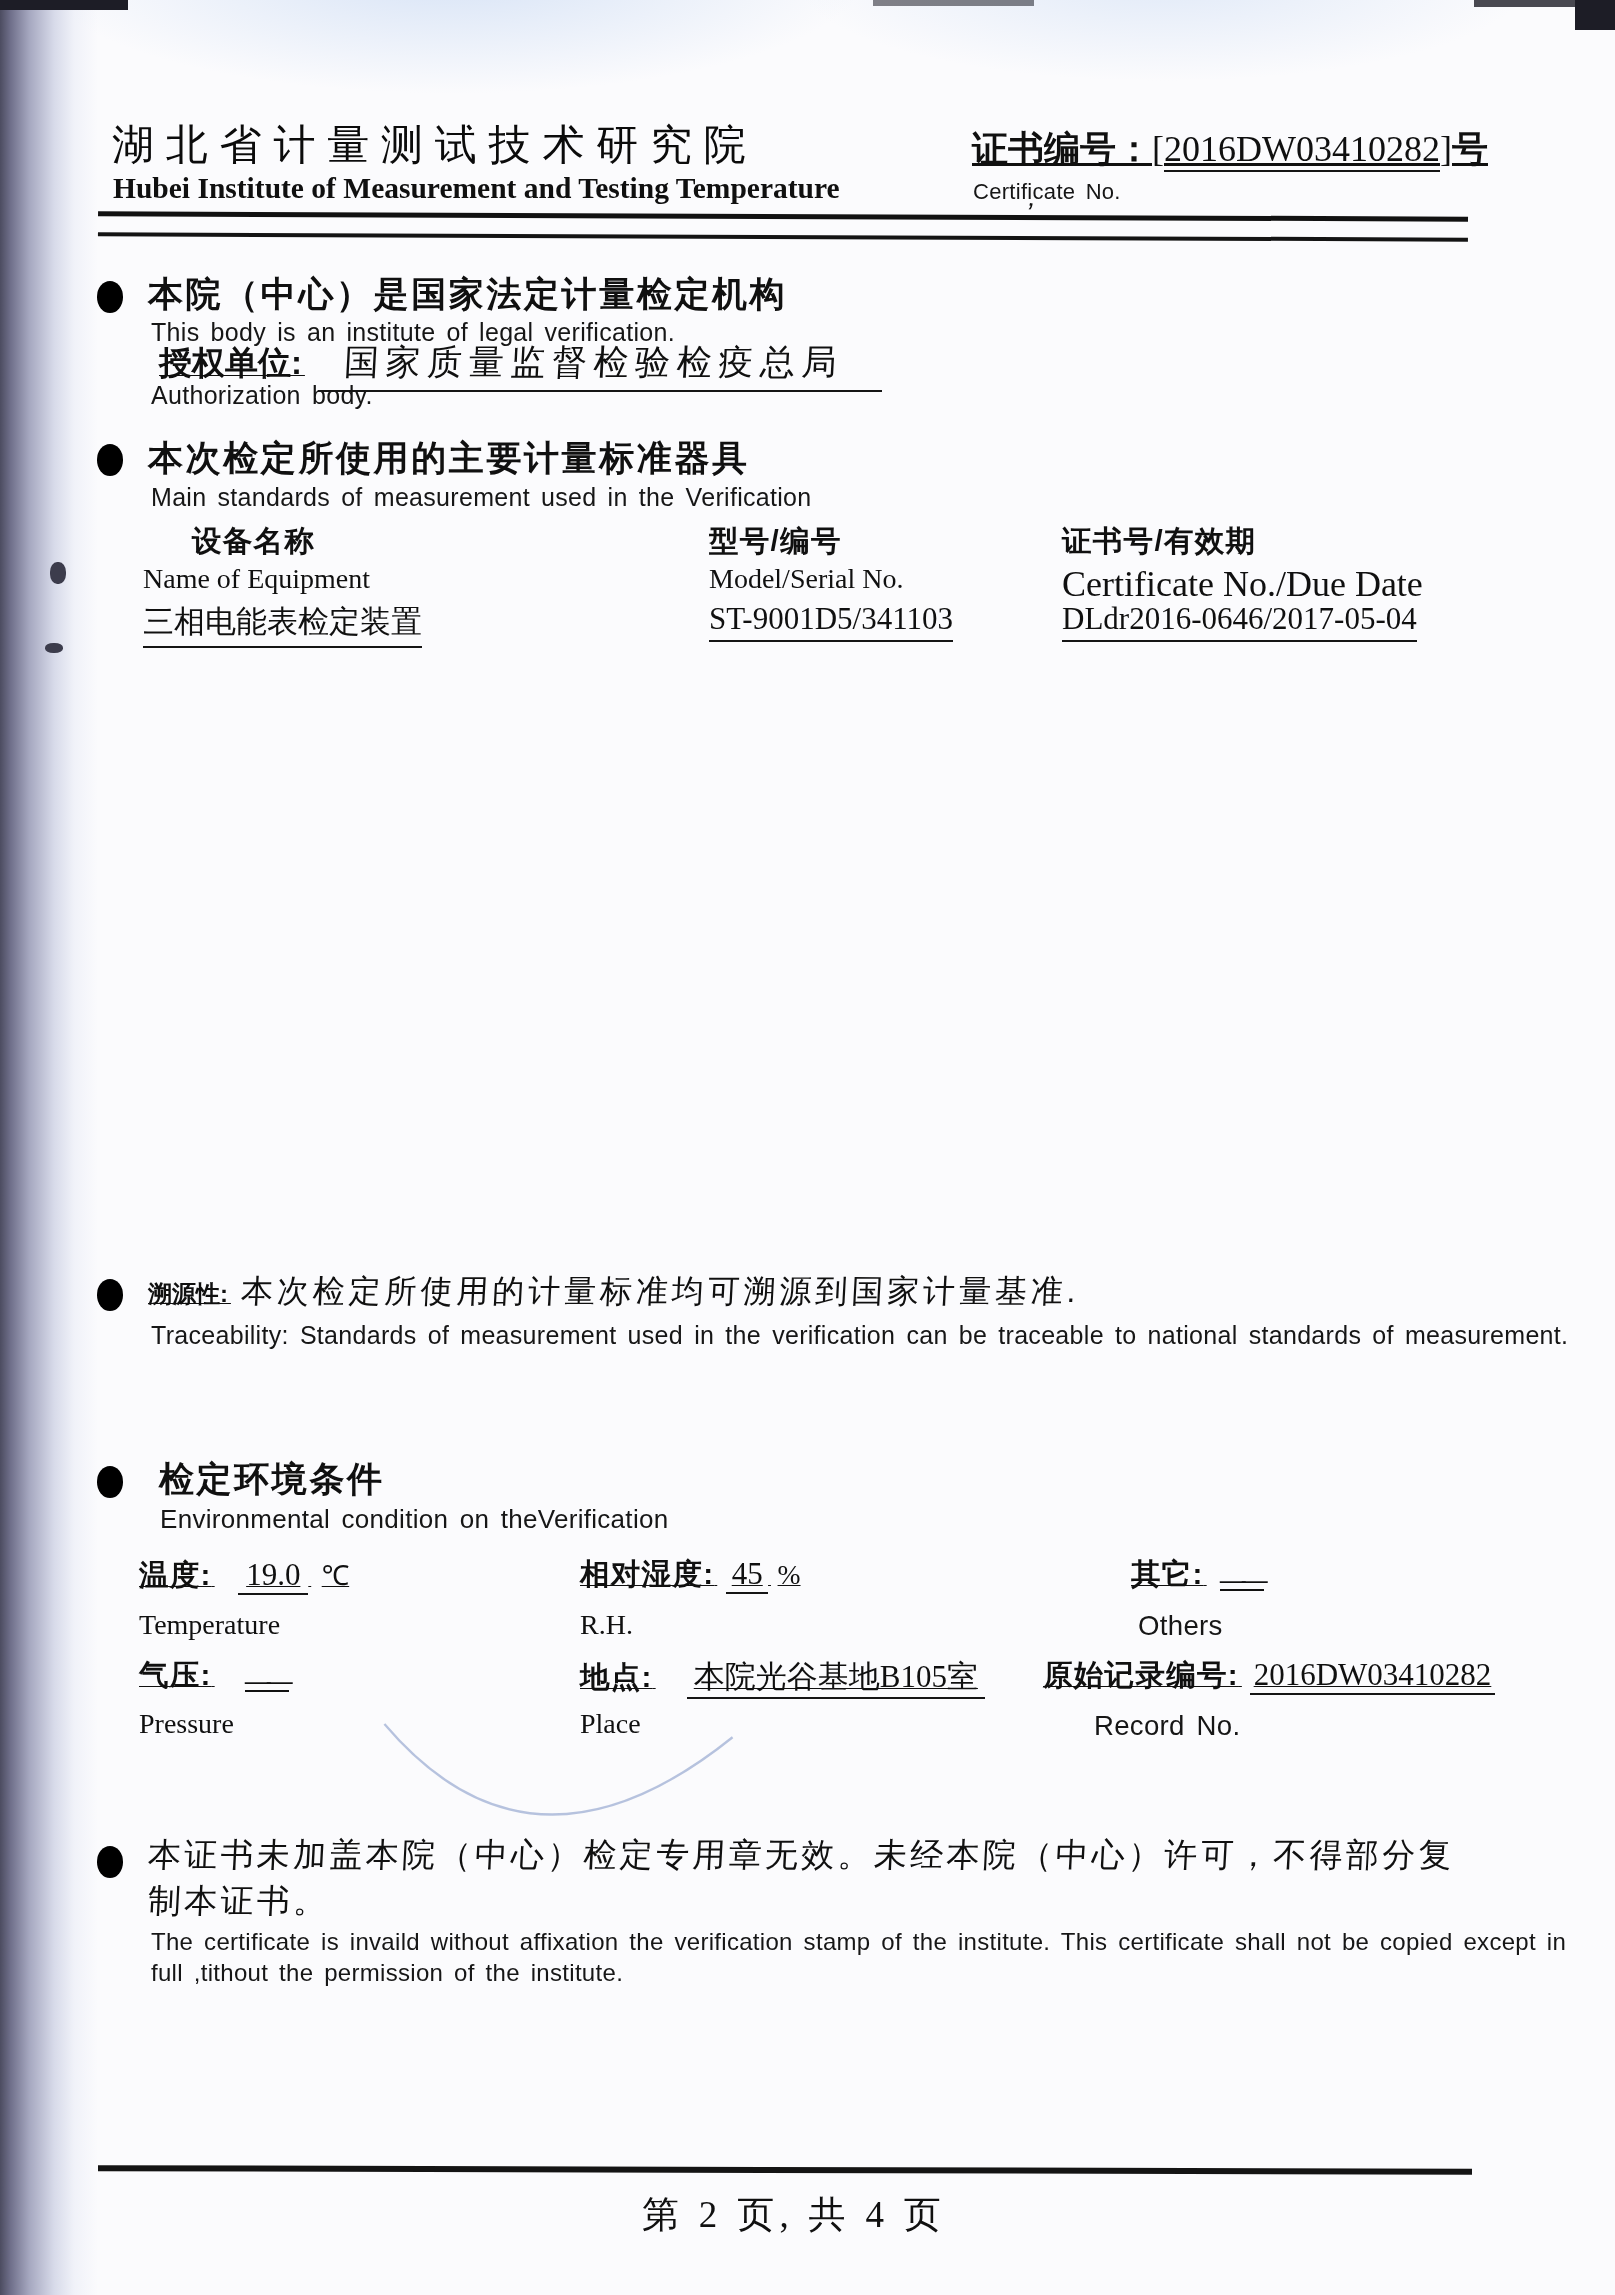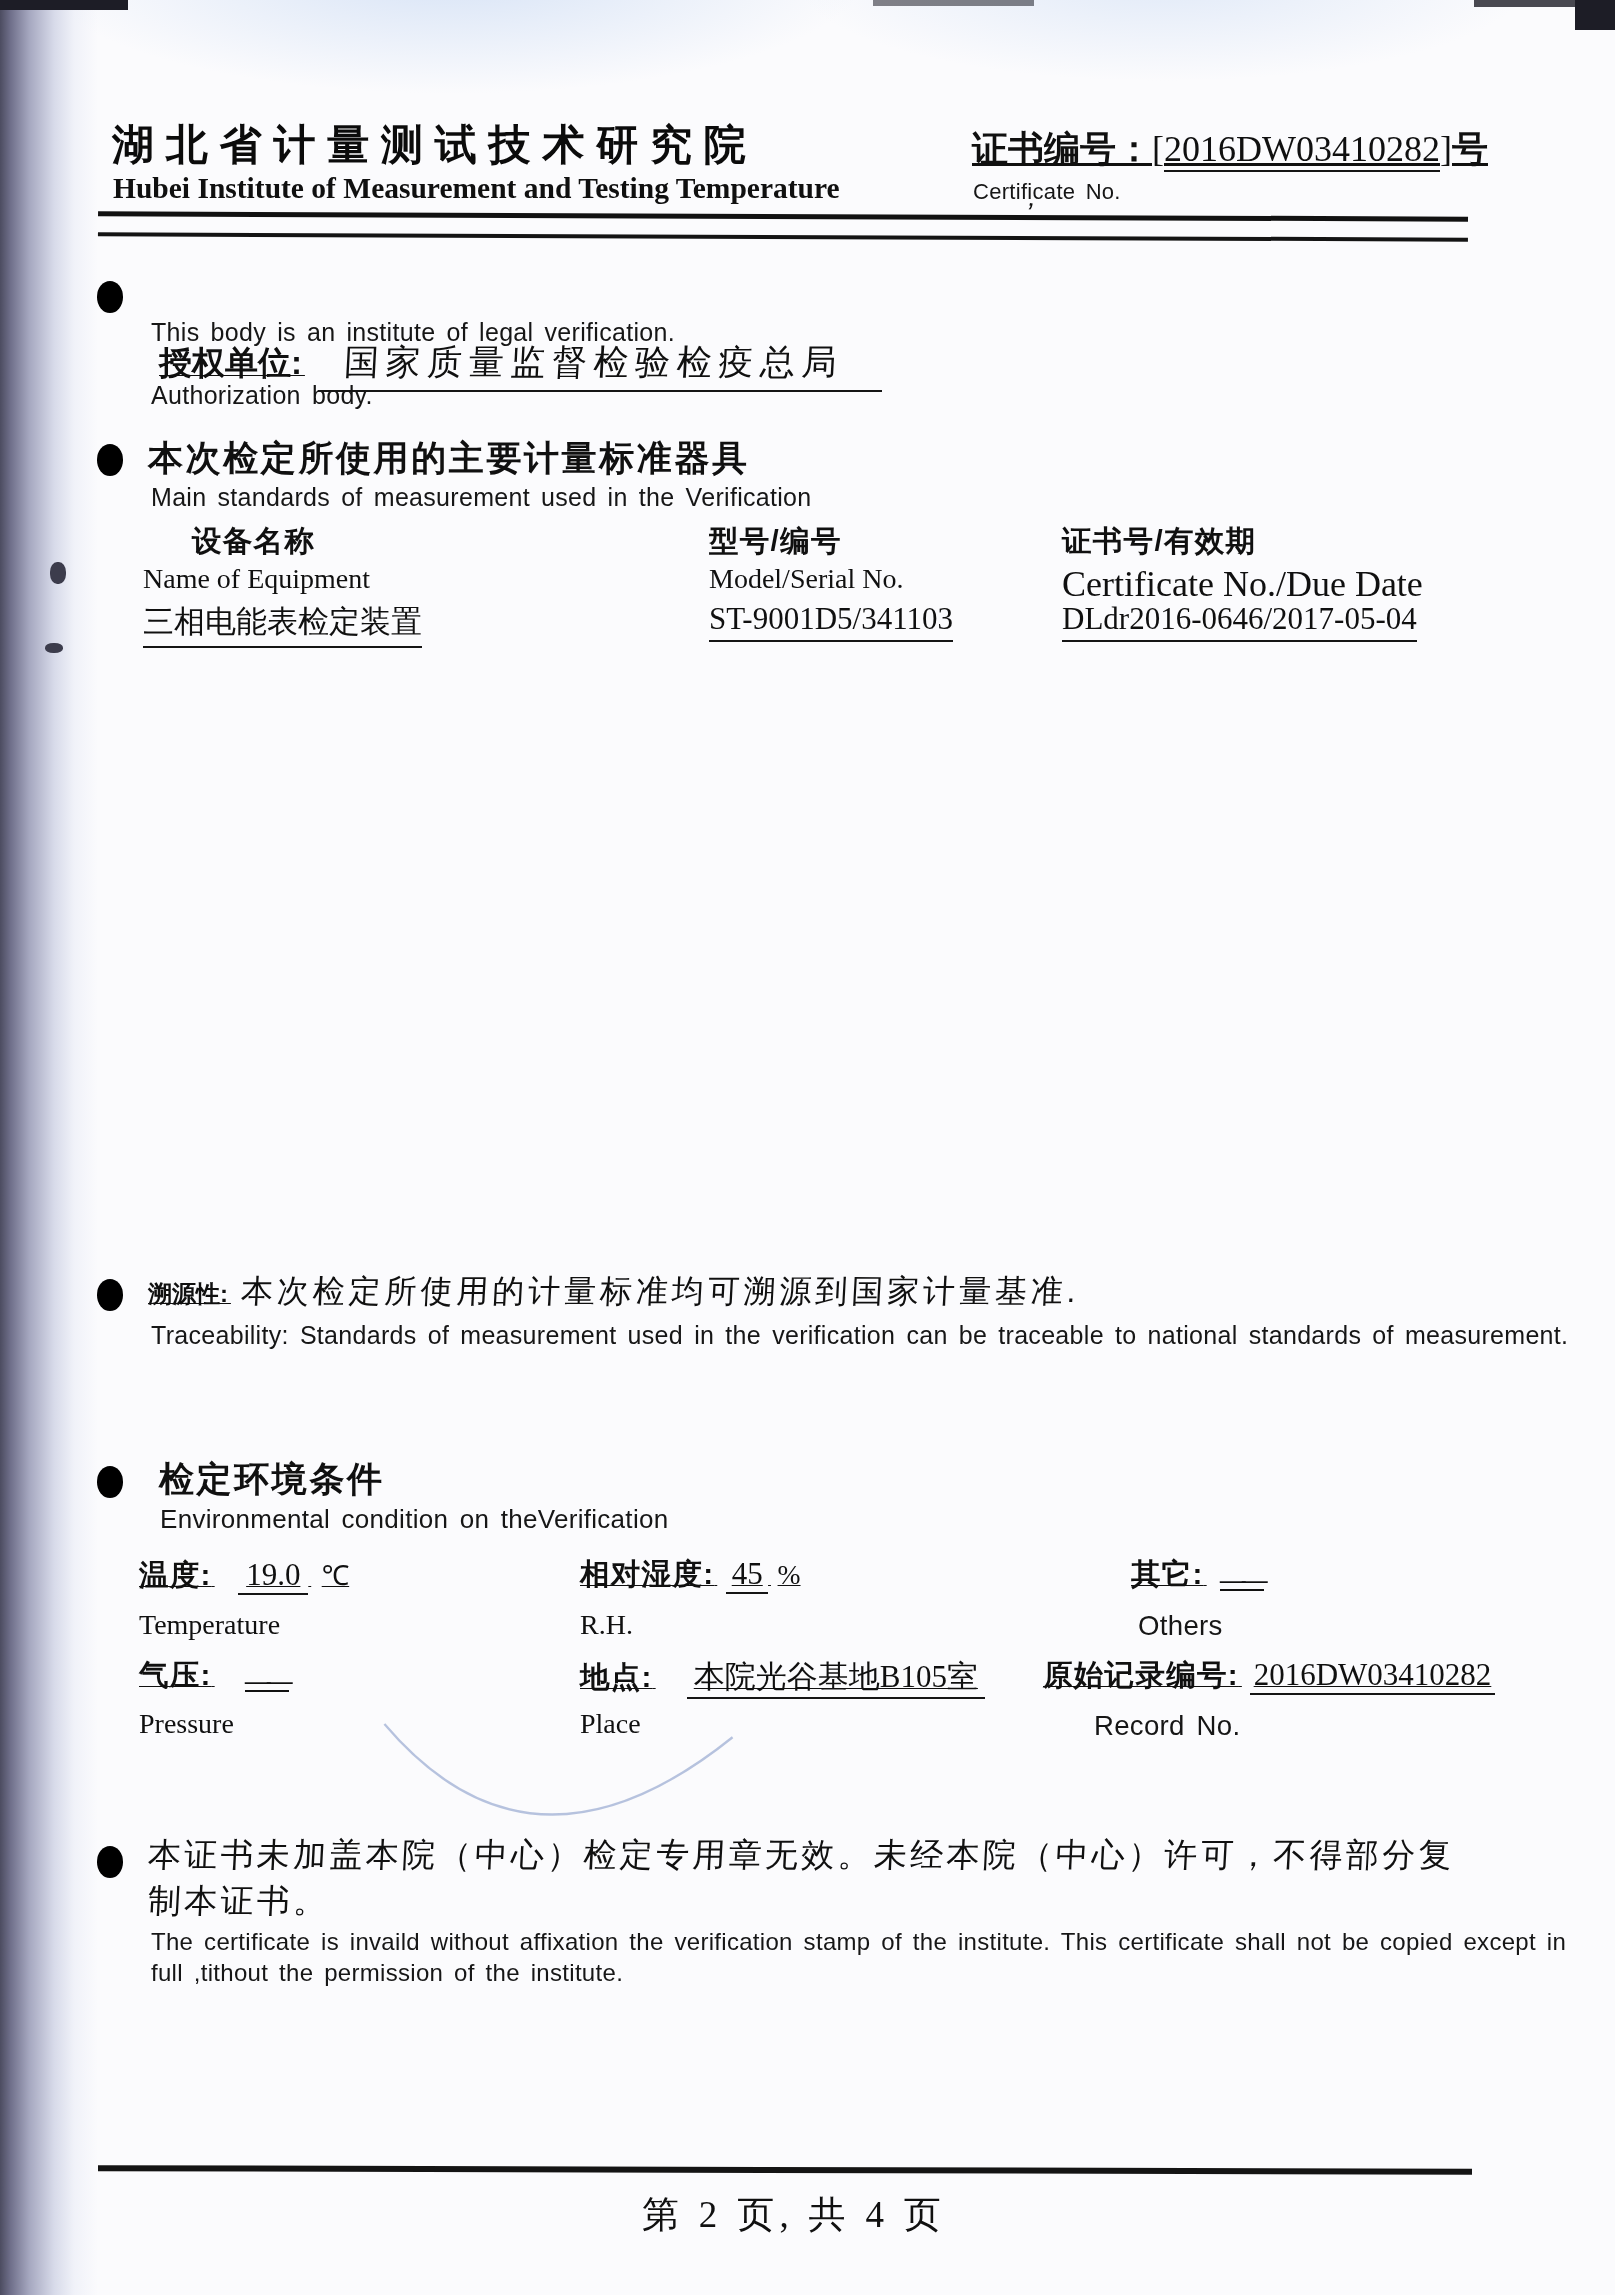--- a/index.html
+++ b/index.html
@@ -17,21 +17,21 @@
     background:linear-gradient(to right,#4c4c60 0px,#6f6f8a 10.5px,#a6a8c0 29.5px,#d7dae9 54px,rgba(231,234,245,.55) 74px,rgba(231,234,245,0) 98px);}
   .blob{background:#3c3c4c;border-radius:45%;}
   .topmark{background:#1d1d26;}
   
   .rule-double{left:98px;top:214px;width:1370px;height:15.8px;
     border-top:5.9px solid #121212;border-bottom:4.6px solid #141414;transform:rotate(0.22deg);}
   .rule-bottom{left:98px;top:2167px;width:1374px;height:5.9px;background:#141414;transform:rotate(0.15deg);}
   
   .bullet{width:26px;height:31.5px;background:#000;border-radius:50%;}
   
-  .cn-title{font-size:42px;font-weight:700;letter-spacing:11.8px;color:#0b0b0b;}
+  .cn-title{font-size:42px;font-weight:400;letter-spacing:11.8px;color:#0b0b0b;}
   .en-serif{font-family:"Liberation Serif", serif;}
   .cn-h{font-size:35px;font-weight:700;letter-spacing:2.6px;}
   .cn-label{font-size:29.5px;font-weight:700;letter-spacing:1.3px;}
   .en-sub{font-size:25px;letter-spacing:0.3px;word-spacing:3.9px;color:#161616;}
   .serif-val{font-family:"Liberation Serif", serif;font-size:31px;}
   .u{border-bottom:2.6px solid #151515;padding-bottom:3.3px;}
   .hand{display:inline-block;transform:skewX(-3deg);}
   .dash{display:inline-block;font-size:26px;letter-spacing:-3.9px;border-bottom:2px solid #111;line-height:17px;height:17px;vertical-align:middle;}
   .arc{pointer-events:none;}
   .nowrap{white-space:nowrap;text-decoration:underline;}
@@ -54,20 +54,21 @@
 
   <div class="abs nowrap" style="left:972px;top:125px;font-size:36px;">
     <span style="font-weight:700;">证书编号：</span><span class="en-serif">[</span><span class="en-serif u" style="border-bottom-width:2.6px;padding-bottom:1.3px;">2016DW03410282</span><span class="en-serif">]</span><span style="font-weight:700;">号</span>
   </div>
   <div class="abs en-sub" style="left:973px;top:179px;font-size:22px;">Certificate No.</div>
   <div class="abs" style="left:1026px;top:197px;font-size:29px;transform:rotate(12deg);">’</div>
 
   <div class="abs rule-double"></div>
 
   <div class="abs bullet" style="left:97px;top:281px;"></div>
+  <div class="abs cn-h" style="left:148px;top:271px;">本院（中心）是国家法定计量检定机构</div>
   <div class="abs en-sub" style="left:151px;top:318px;">This body is an institute of legal verification.</div>
   <div class="abs nowrap" style="left:159px;top:339px;">
     <span style="font-size:33px;font-weight:700;">授权单位:</span>
     <span class="u" style="display:inline-block;padding:0 39px 3.9px 26px;margin-left:13px;">
       <span class="hand" style="font-size:35px;letter-spacing:6.6px;">国家质量监督检验检疫总局</span>
     </span>
   </div>
   <div class="abs en-sub" style="left:151px;top:381px;">Authorization body.</div>
 
   <div class="abs bullet" style="left:97px;top:444px;"></div>

